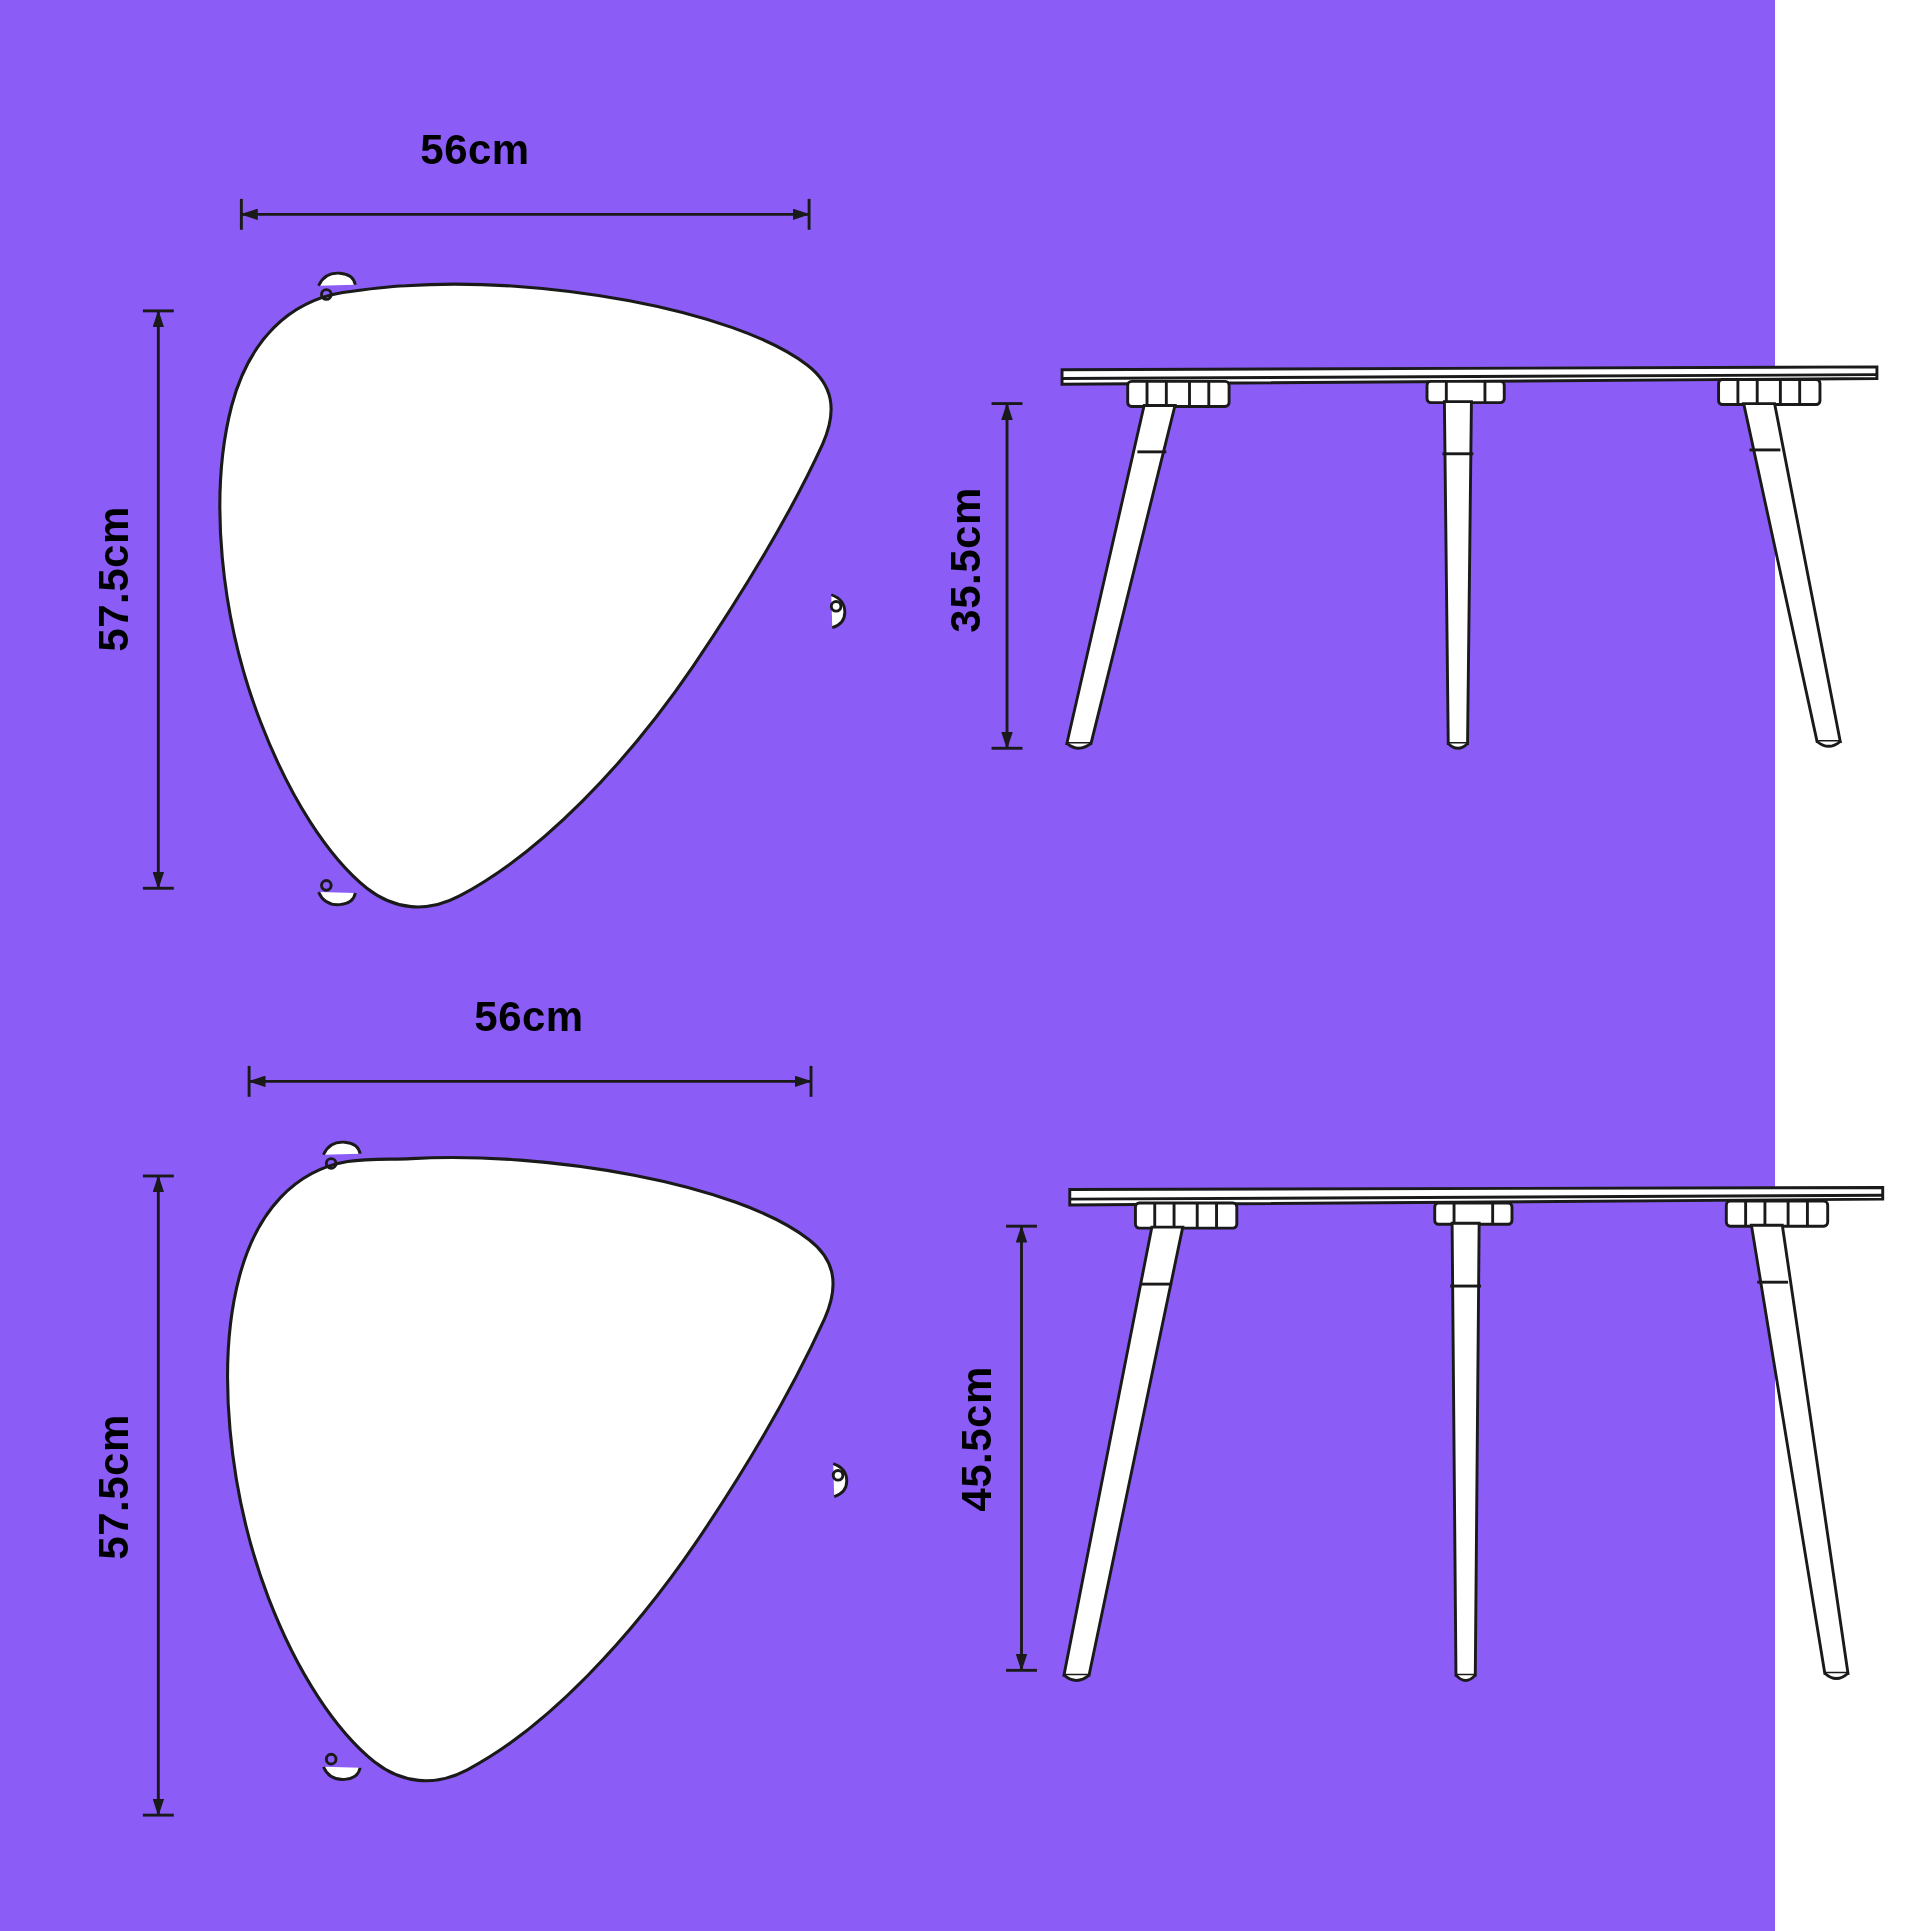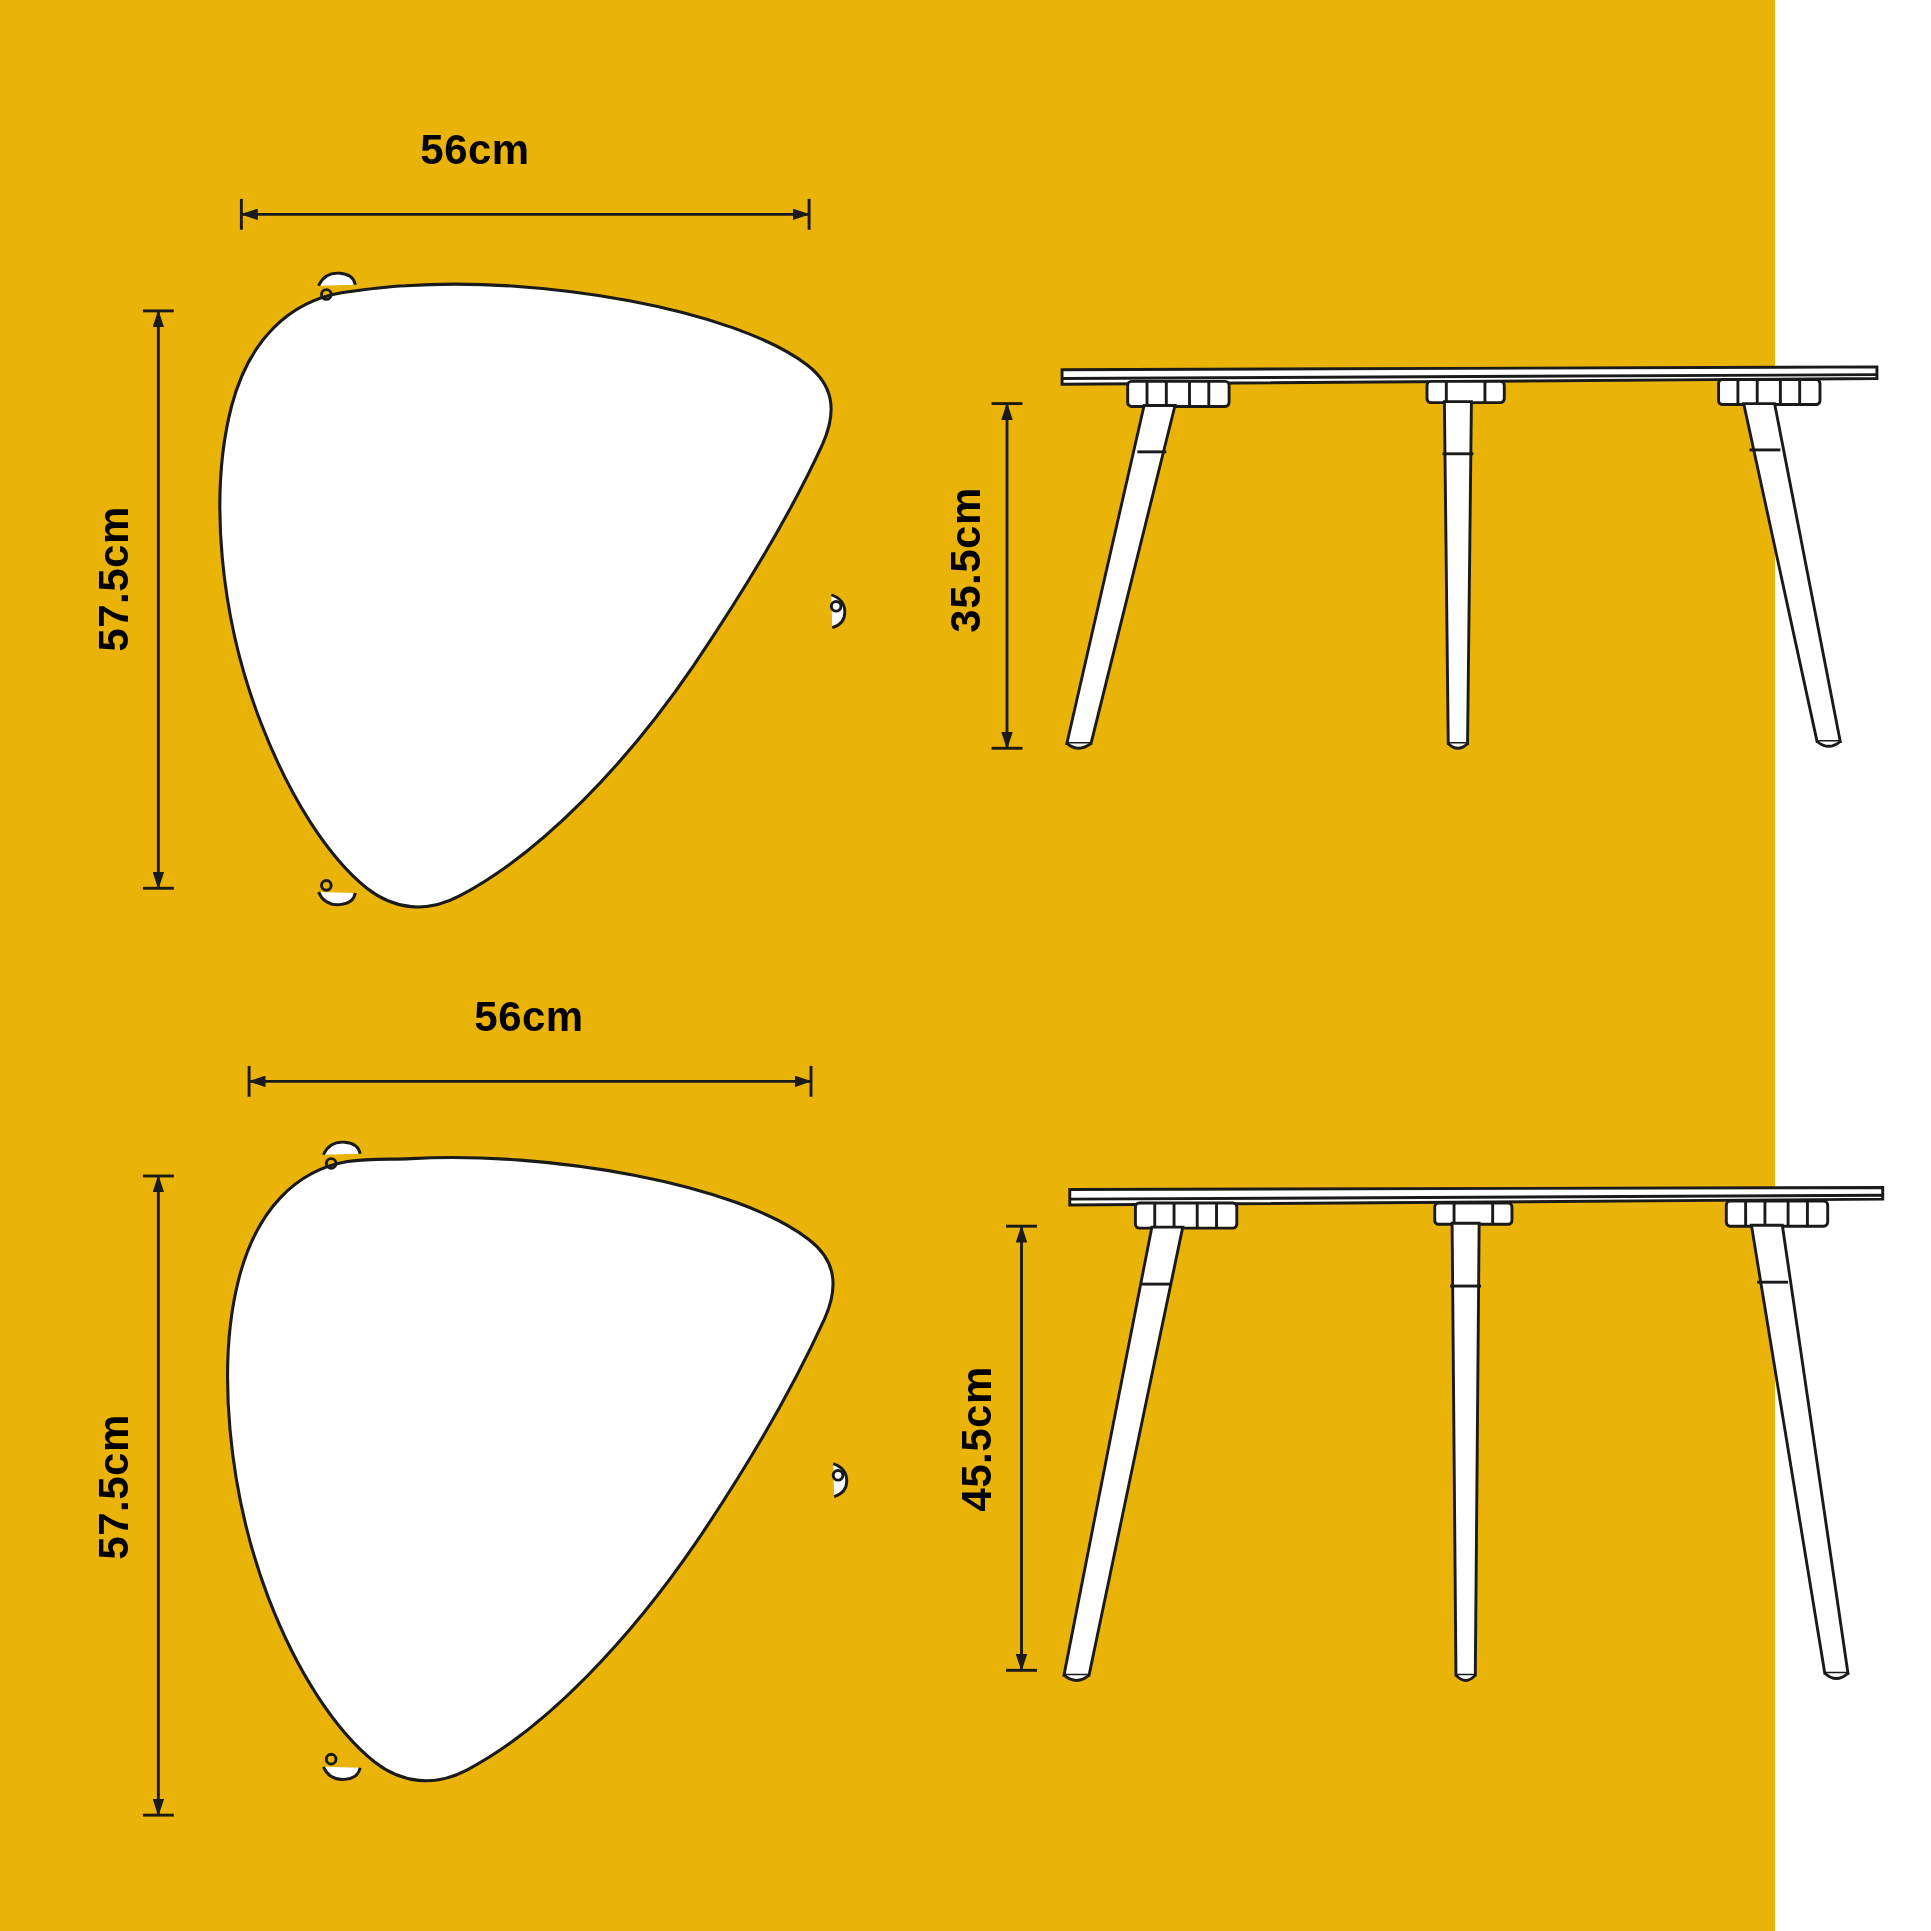--- a/index.html
+++ b/index.html
@@ -11,21 +11,21 @@
     width: 1931px;
     height: 1931px;
     font-family: "Liberation Sans", sans-serif;
     color: #000000;
     overflow: hidden;
   }
   #sheet {
     position: relative;
     width: 1775px;
     height: 1931px;
-    background: #eab308;
+    background: #8b5cf6;
   }
   .dim-label {
     position: absolute;
     font-family: "Liberation Sans", sans-serif;
     font-weight: bold;
     font-size: 42px;
     letter-spacing: 0.5px;
     color: #000000;
     white-space: nowrap;
   }

